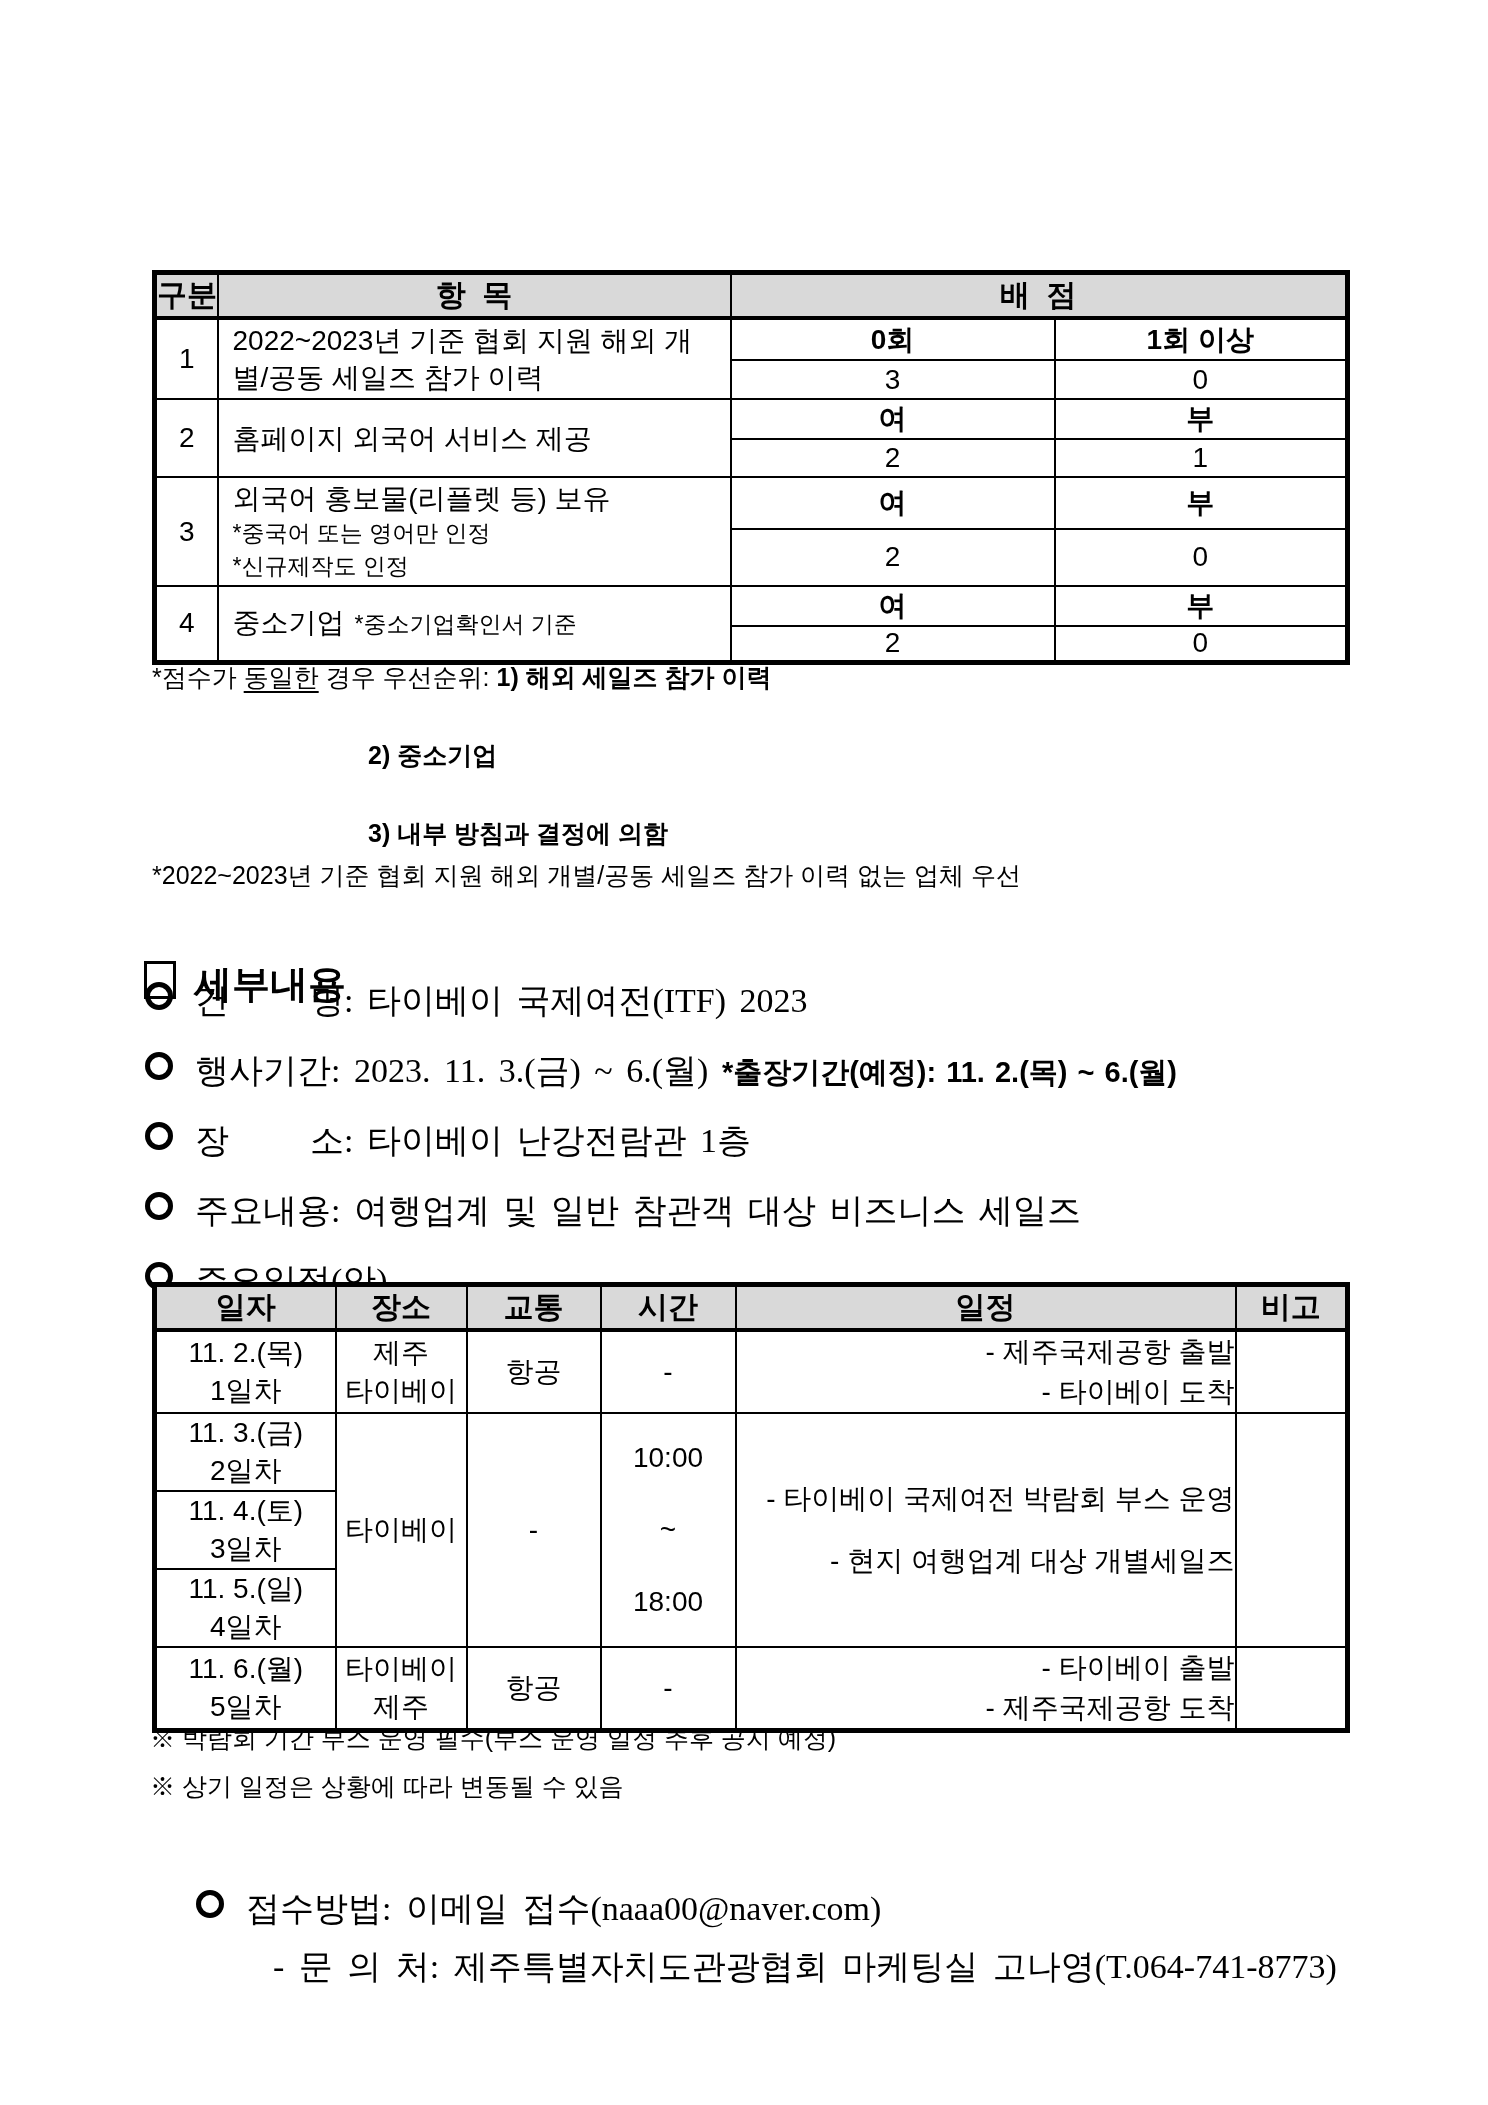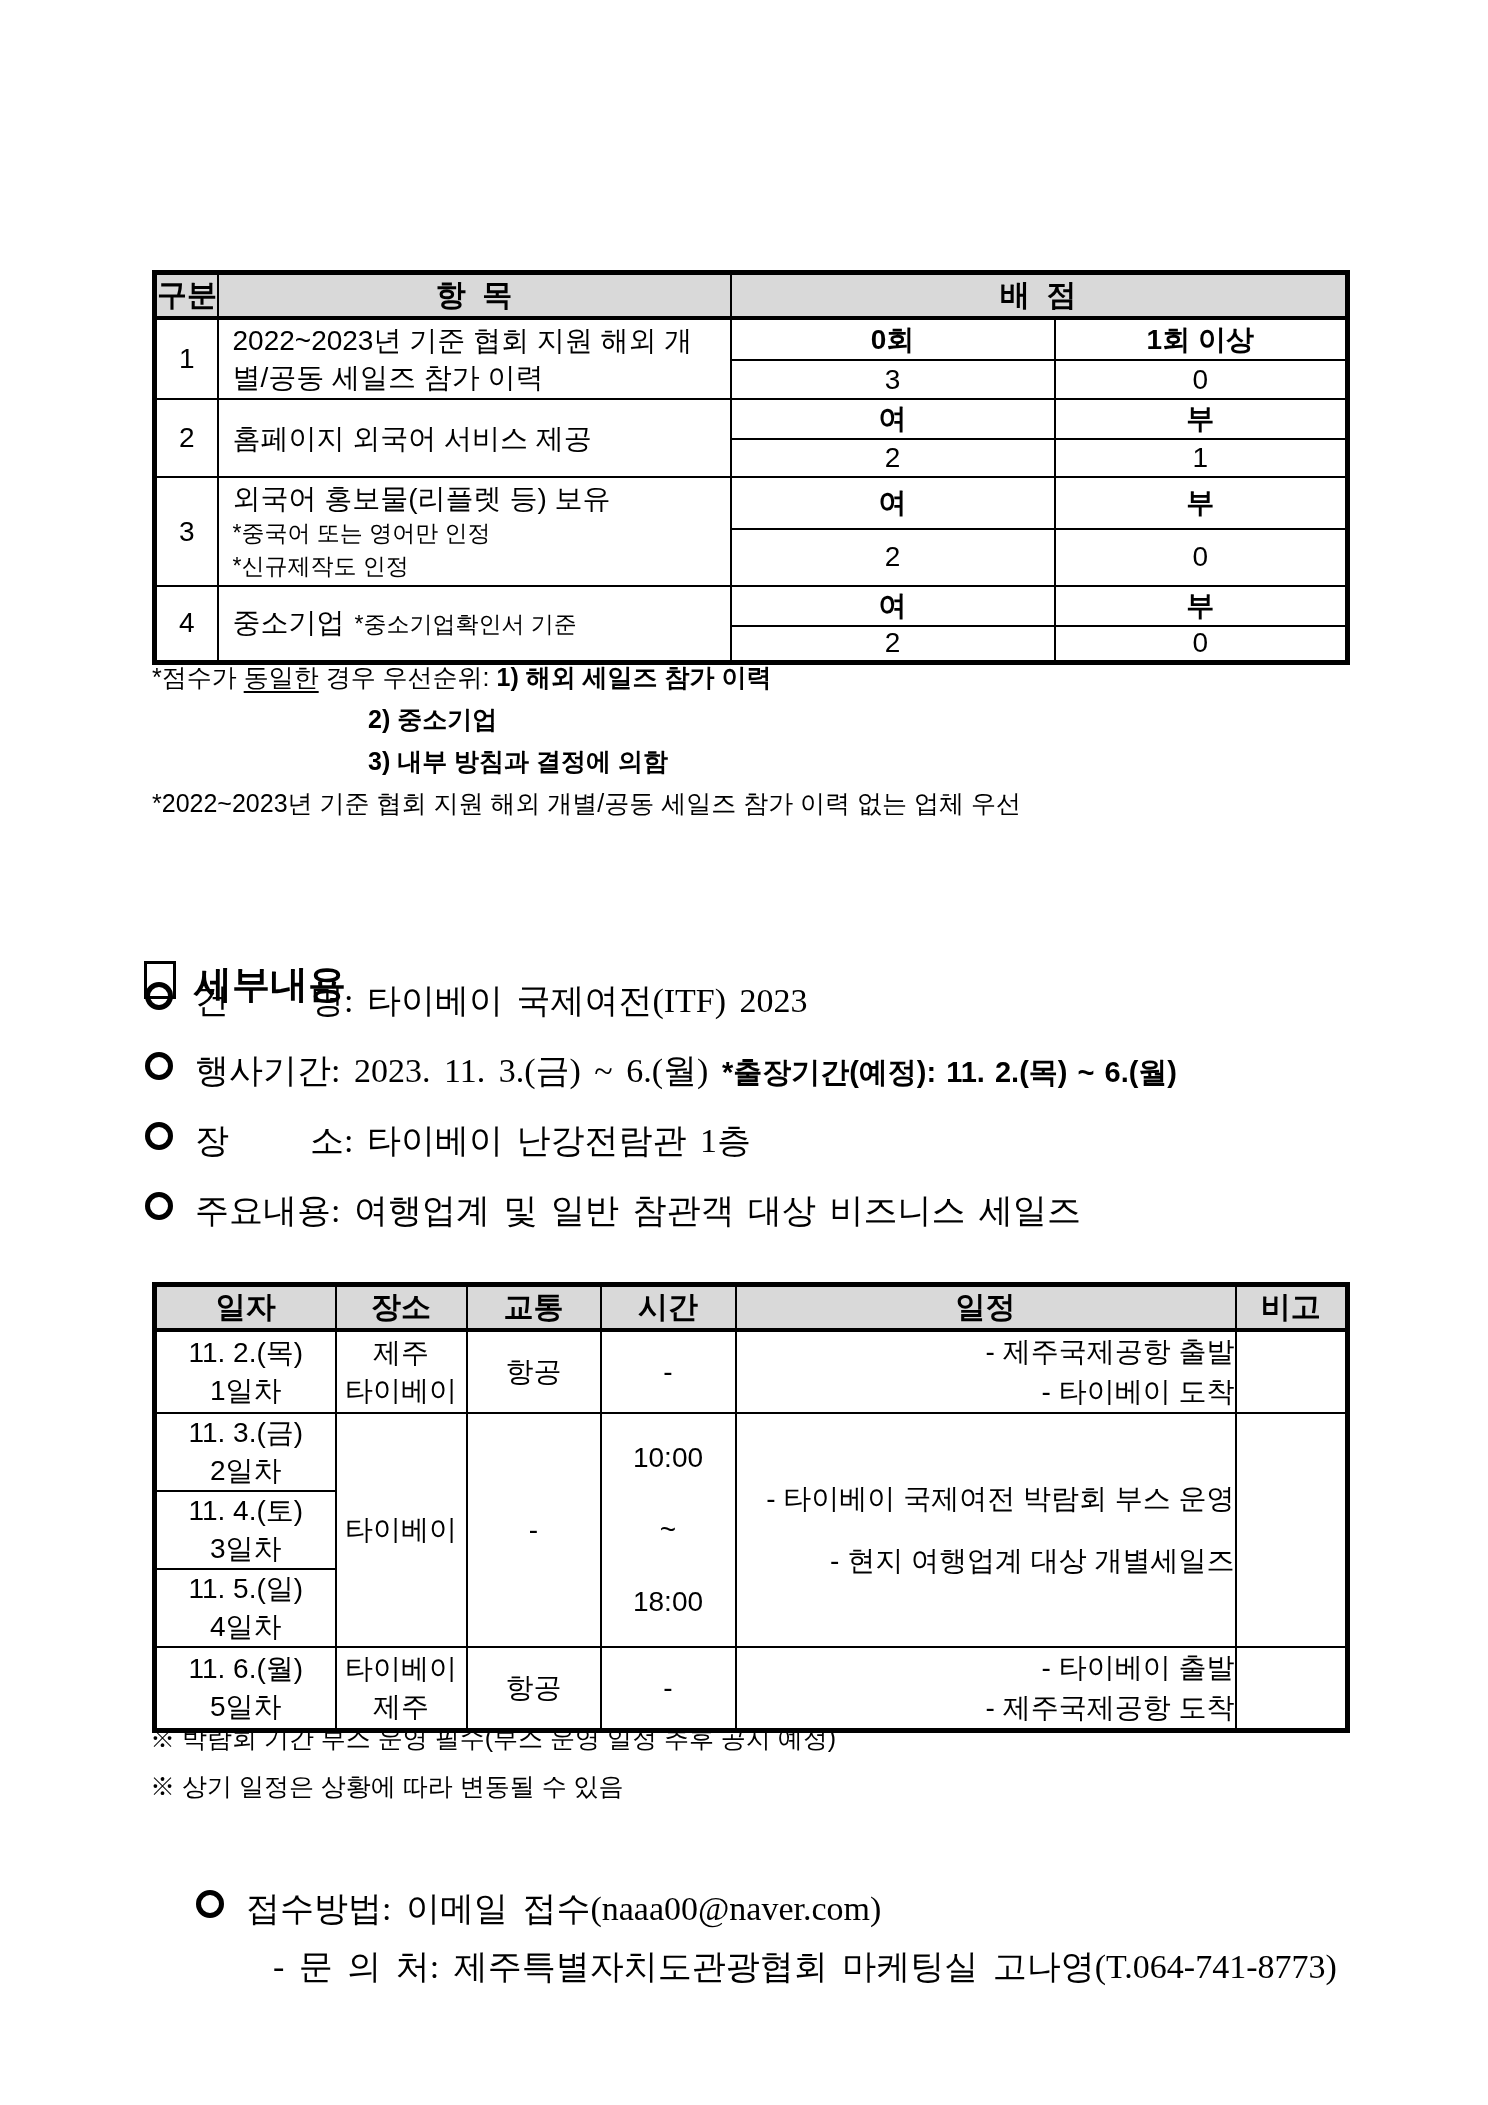--- a/index.html
+++ b/index.html
@@ -40,21 +40,21 @@
   .criteria .subline td { border-top:1px solid #000; }
 
   .schedule td { font-size:28px; vertical-align:middle; text-align:center; }
   .schedule .events { text-align:right; padding-left:16px; }
   .schedule .ev-line { line-height:40px; white-space:pre; }
   .schedule .ev-line-big { line-height:62px; white-space:pre; }
   .schedule .two-line div { line-height:38px; white-space:pre; }
   .schedule .time-col div { line-height:72px; }
 
   .notes-block { font-size:25px; line-height:42px; color:#000000; }
-  .notes-block .indent { padding-left:216px; }
+  .notes-block .indent { padding-left:216px;margin-top:36px; }
   .b { font-weight:bold; }
   .u { text-decoration:underline; text-underline-offset:5px; }
 
   .detail-heading { font-size:38px; font-weight:bold; white-space:pre; }
   .detail-line { font-size:34px; word-spacing:5px; white-space:pre; margin-bottom:24px; }
   .detail-tail { font-family:"Liberation Sans", sans-serif; font-weight:bold; font-size:29px; word-spacing:2px; }
   .sched-note { font-size:25px; line-height:48px; white-space:pre; }
 </style>
 </head>
 <body>
@@ -135,20 +135,21 @@
 
   <div class="abs detail-heading" style="left:106px; top:915px;text-align:center;">
     <span class="sqbullet"></span><span>세부내용</span>
   </div>
 
   <div class="abs" style="left:145px; top:978px;">
     <div class="detail-line"><span class="obullet"></span><span>건      명: 타이베이 국제여전(ITF) 2023</span></div>
     <div class="detail-line"><span class="obullet"></span><span>행사기간: 2023. 11. 3.(금) ~ 6.(월) </span><span class="detail-tail">*출장기간(예정): 11. 2.(목) ~ 6.(월)</span></div>
     <div class="detail-line"><span class="obullet"></span><span>장      소: 타이베이 난강전람관 1층</span></div>
     <div class="detail-line"><span class="obullet"></span><span>주요내용: 여행업계 및 일반 참관객 대상 비즈니스 세일즈</span></div>
+    <div class="detail-line"><span class="obullet"></span><span>주요일정(안)</span></div>
   </div>
 
   <table class="doc schedule" style="left:152px; top:1282px; width:1193px;">
     <colgroup>
         <col style="width:181px">
         <col style="width:131px">
         <col style="width:134px">
         <col style="width:135px">
         <col style="width:500px">
         <col style="width:112px">

